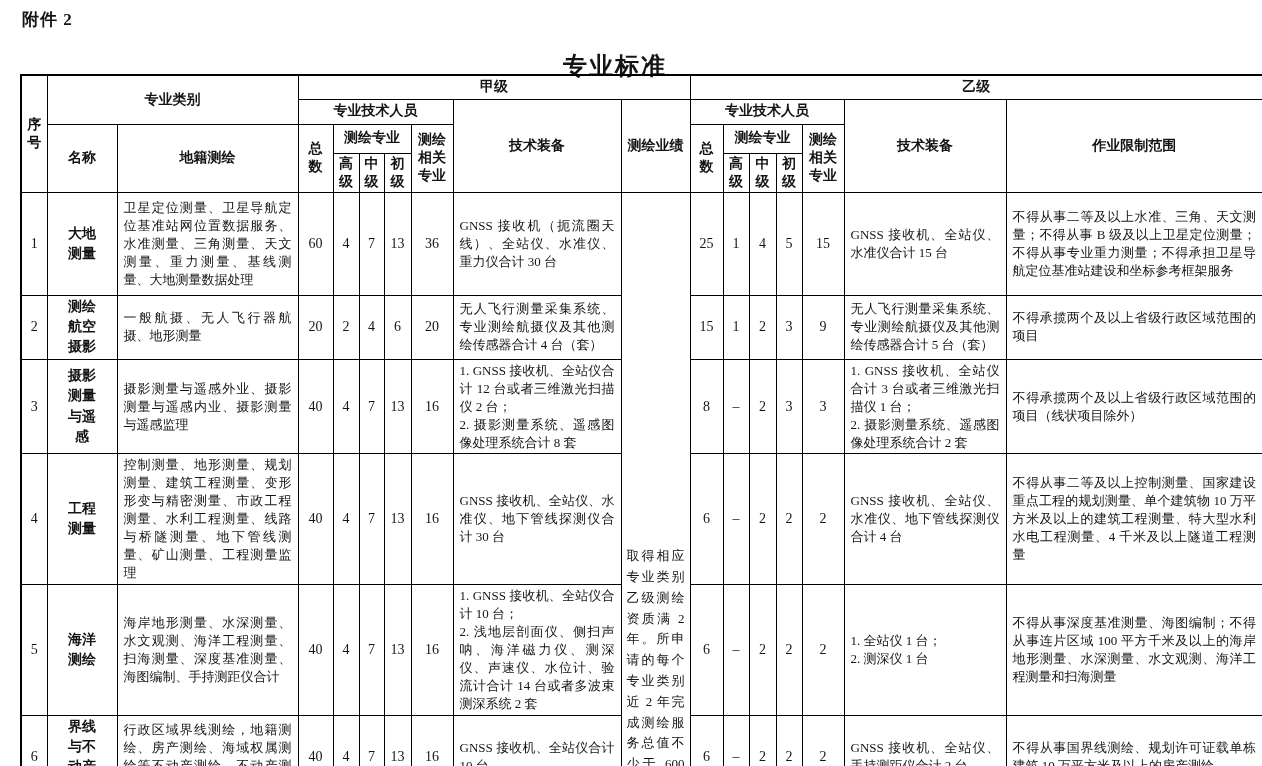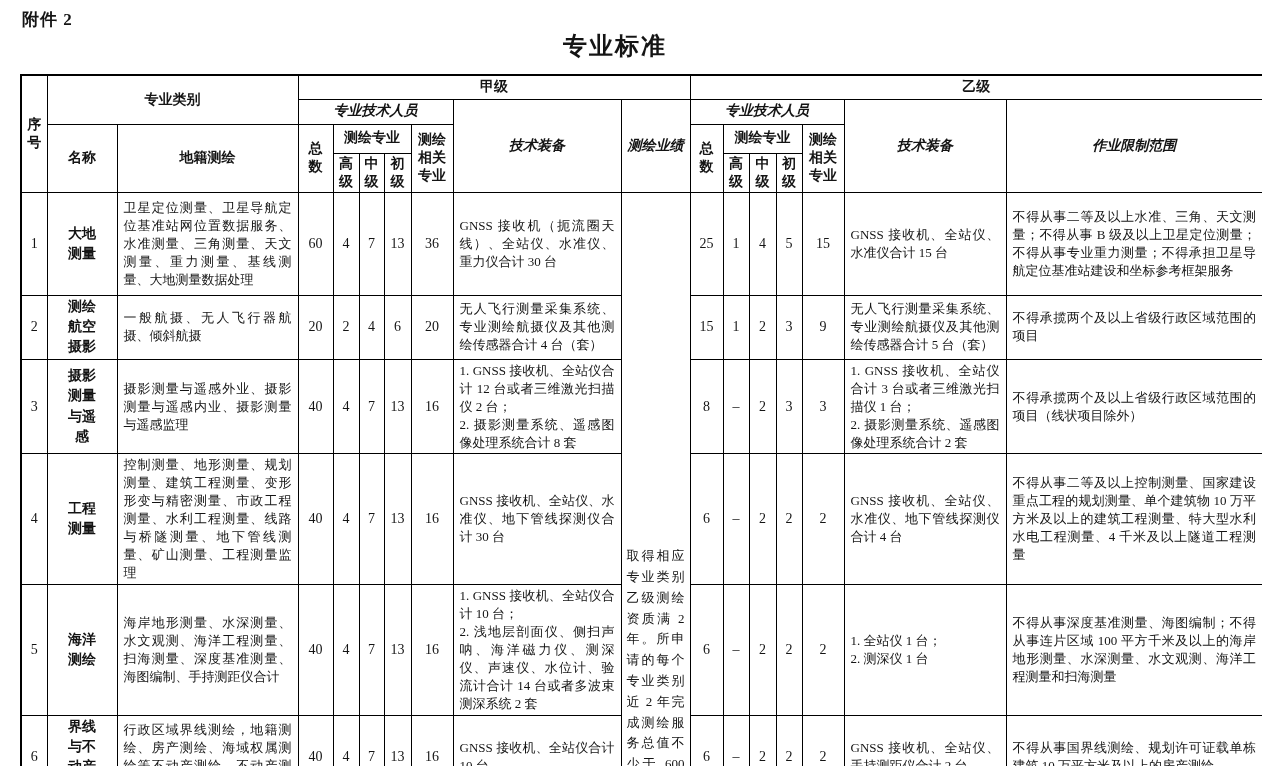--- a/index.html
+++ b/index.html
@@ -7,21 +7,21 @@
   body {
     width: 1262px; height: 766px; overflow: hidden; position: relative;
     font-family: "Liberation Serif", "DejaVu Serif", serif;
     color: #141414;
   }
   .attachment {
     position: absolute; left: 22px; top: 8px;
     font-size: 17px; font-weight: bold; letter-spacing: 1px;
   }
   .page-title {
-    position: absolute; left: 0; top: 30px; width: 1230px;
+    position: absolute; left: 0; top: 50px; width: 1230px;
     text-align: center; font-size: 24px; font-weight: bold; letter-spacing: 2px;
   }
   table.standards {
     position: absolute; left: 20px; top: 74px; width: 1242px;
     border-collapse: collapse; table-layout: fixed;
     border: 2px solid #000;
   }
   th, td { border: 1px solid #000; overflow: hidden; }
   th {
     font-size: 14px; font-weight: bold; text-align: center; vertical-align: middle;
@@ -38,21 +38,21 @@
     font-size: 13px; text-align: justify; vertical-align: middle;
     padding: 2px 6px; line-height: 1.38; white-space: pre-line;
   }
   td.perf {
     font-size: 13px; text-align: justify; vertical-align: bottom;
     padding: 2px 5px 3px 5px; line-height: 1.6;
   }
   .vtext { display: inline-block; width: 1em; word-break: break-all; line-height: 1.3; }
   .v2text { display: inline-block; width: 2em; word-break: break-all; line-height: 1.3; }
   tr.hr1 { height: 24px; }
-  tr.hr2 { height: 25px; font-style: italic; }
+  tr.hr2 { height: 25px; }
   tr.hr3 { height: 29px; }
   tr.hr4 { height: 33px; }
   tr.br1 { height: 103px; }
   tr.br2 { height: 53px; }
   tr.br3 { height: 93px; }
   tr.br4 { height: 126px; }
   tr.br5 { height: 124px; }
   tr.br6 { height: 74px; }
 </style>
 </head>
@@ -131,21 +131,21 @@
     <td class="num">4</td>
     <td class="num">5</td>
     <td class="num">15</td>
     <td class="txt">GNSS 接收机、全站仪、水准仪合计 15 台</td>
     <td class="txt">不得从事二等及以上水准、三角、天文测量；不得从事 B 级及以上卫星定位测量；不得从事专业重力测量；不得承担卫星导航定位基准站建设和坐标参考框架服务</td>
   </tr>
 
   <tr class="br2">
     <td class="num">2</td>
     <td class="name">测绘航空摄影</td>
-    <td class="txt">一般航摄、无人飞行器航摄、倾斜航摄</td>
+    <td class="txt">一般航摄、无人飞行器航摄、地形测量</td>
     <td class="num">20</td>
     <td class="num">2</td>
     <td class="num">4</td>
     <td class="num">6</td>
     <td class="num">20</td>
     <td class="txt">无人飞行测量采集系统、专业测绘航摄仪及其他测绘传感器合计 4 台（套）</td>
     <td class="num">15</td>
     <td class="num">1</td>
     <td class="num">2</td>
     <td class="num">3</td>

